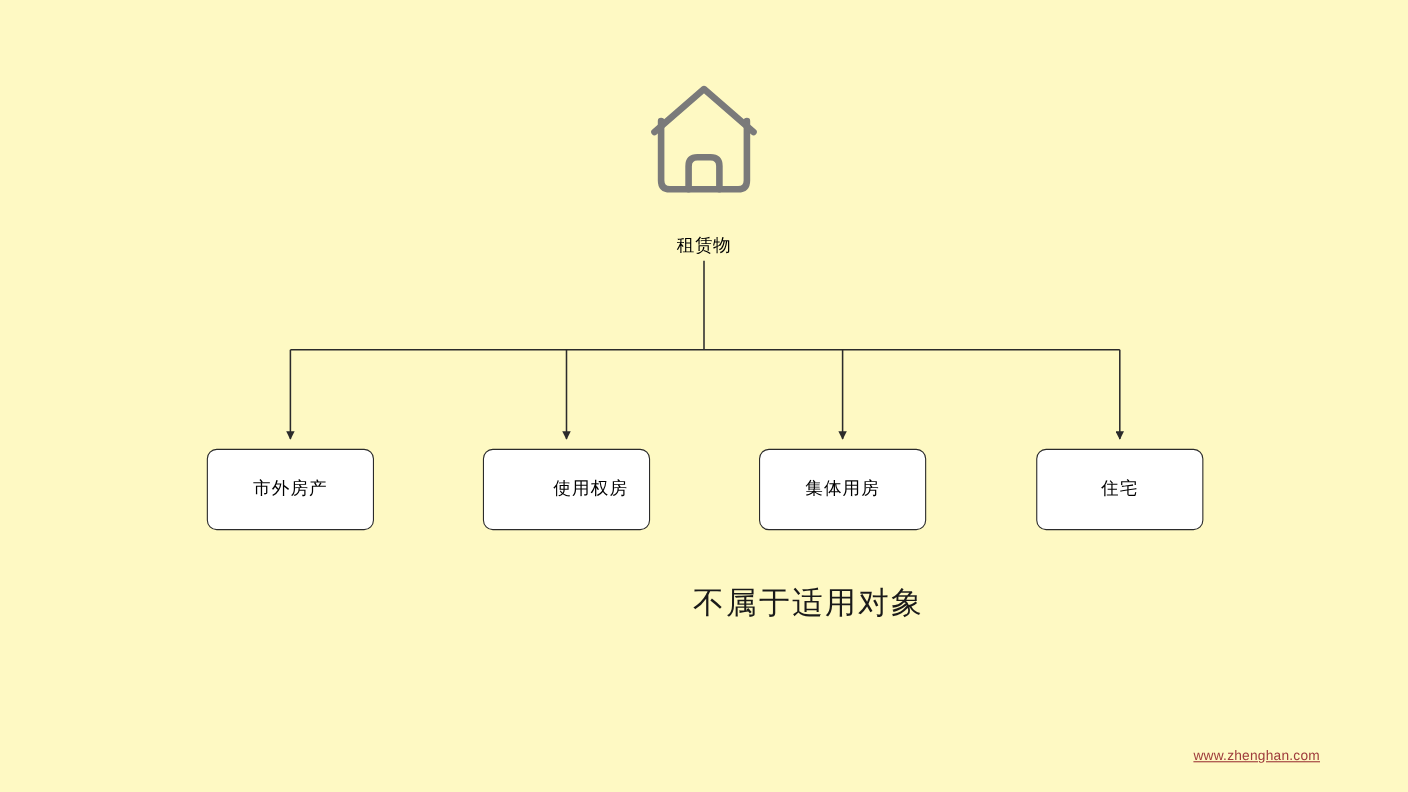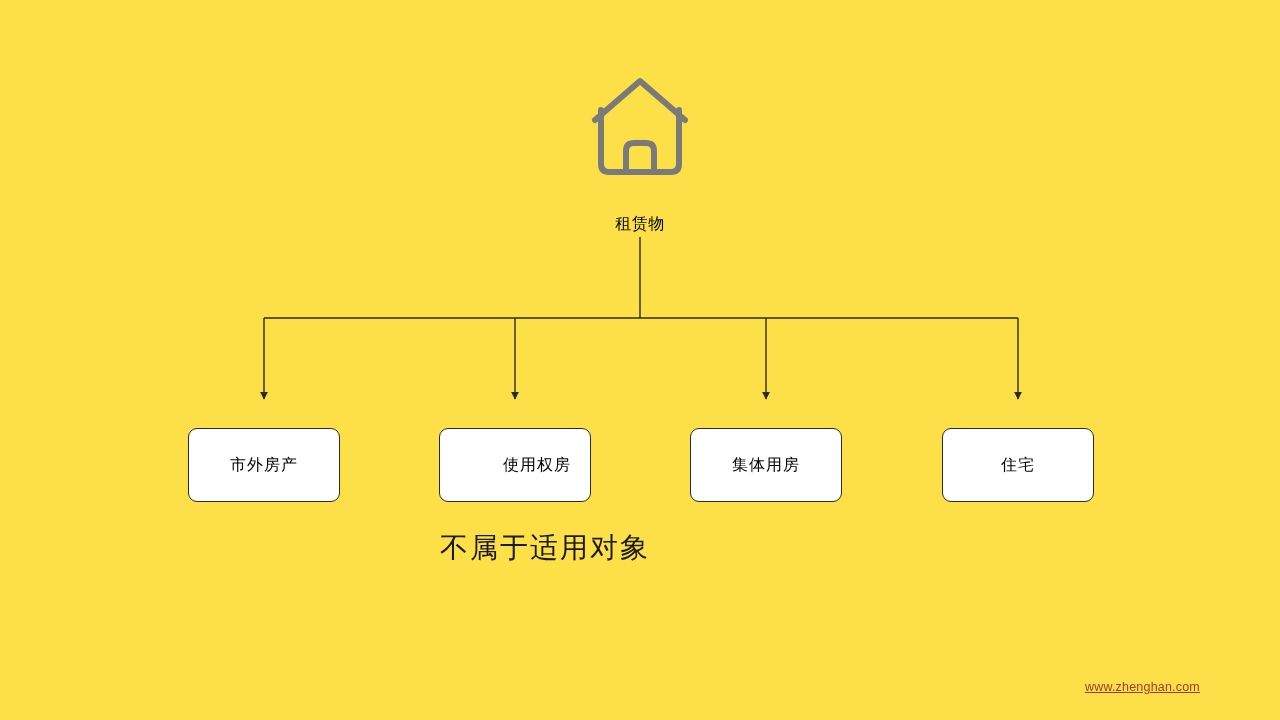--- a/index.html
+++ b/index.html
@@ -15,21 +15,21 @@
     font-family: "Liberation Sans", "DejaVu Sans", sans-serif;
     color: #000000;
   }
 
   #slide {
     position: absolute;
     left: 0;
     top: 0;
     width: 1280px;
     height: 720px;
-    background: #fde047;
+    background: #fef9c3;
   }
 
   
   #connectors {
     position: absolute;
     left: 0;
     top: 0;
     width: 1280px;
     height: 720px;
     pointer-events: none;
@@ -63,41 +63,40 @@
     width: 152px;
     height: 74px;
     top: 408px;
     box-sizing: border-box;
     border: 1px solid #2b2b2b;
     border-radius: 9px;
     background: #ffffff;
     display: flex;
     align-items: center;
     justify-content: center;
-    margin-top: 20px;
   }
   .node-box .node-label {
     font-size: 16px;
     line-height: 20px;
     color: #000000;
     letter-spacing: 1px;
     text-align: center;
   }
   #node-box-0 { left: 188px; }
   #node-box-1 { left: 439px; padding-left: 44px; }
   #node-box-2 { left: 690px; }
   #node-box-3 { left: 942px; }
 
   
   #caption {
     position: absolute;
     left: 440px;
     top: 528px;
     width: 400px;
-    text-align: left;
+    text-align: right;
     font-size: 28px;
     line-height: 40px;
     color: #1a1a1a;
     letter-spacing: 2px;
   }
 
   
   #watermark {
     position: absolute;
     right: 80px;

